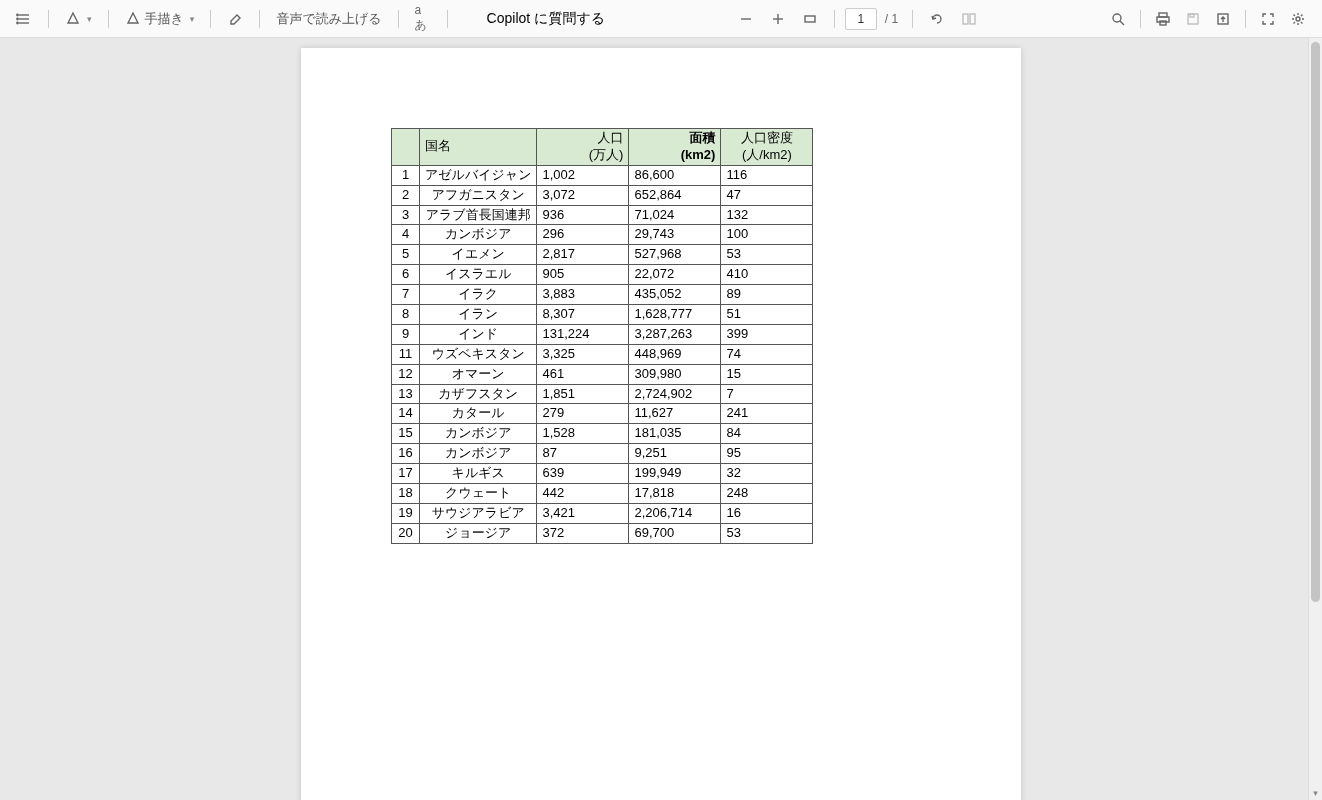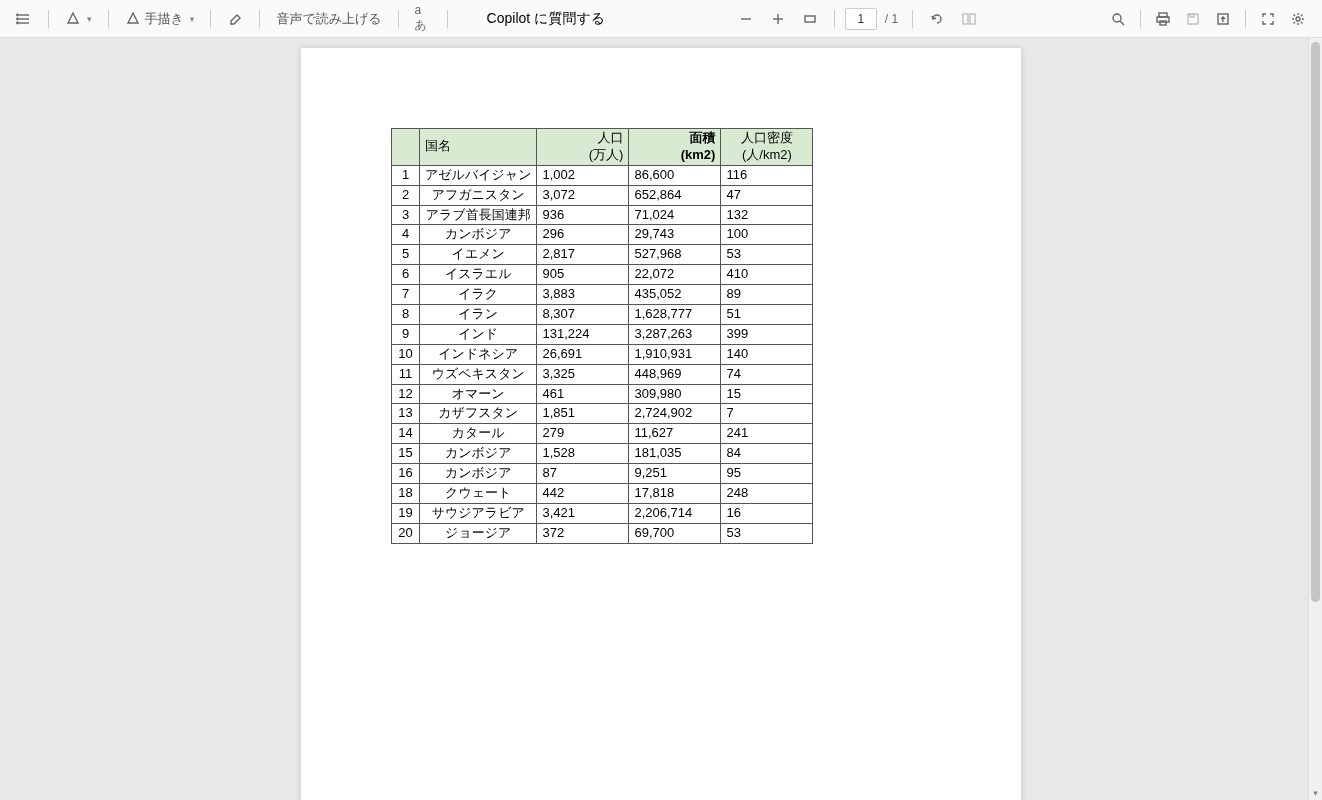--- a/index.html
+++ b/index.html
@@ -351,27 +351,20 @@
               <td class="num">51</td>
             </tr>
             <tr>
               <td class="idx">9</td>
               <td class="name">インド</td>
               <td class="num">131,224</td>
               <td class="num">3,287,263</td>
               <td class="num">399</td>
             </tr>
             <tr>
-              <td class="idx">10</td>
-              <td class="name">インドネシア</td>
-              <td class="num">26,691</td>
-              <td class="num">1,910,931</td>
-              <td class="num">140</td>
-            </tr>
-            <tr>
               <td class="idx">11</td>
               <td class="name">ウズベキスタン</td>
               <td class="num">3,325</td>
               <td class="num">448,969</td>
               <td class="num">74</td>
             </tr>
             <tr>
               <td class="idx">12</td>
               <td class="name">オマーン</td>
               <td class="num">461</td>
@@ -398,20 +391,27 @@
               <td class="num">1,528</td>
               <td class="num">181,035</td>
               <td class="num">84</td>
             </tr>
             <tr>
               <td class="idx">16</td>
               <td class="name">カンボジア</td>
               <td class="num">87</td>
               <td class="num">9,251</td>
               <td class="num">95</td>
+            </tr>
+            <tr>
+              <td class="idx">17</td>
+              <td class="name">キルギス</td>
+              <td class="num">639</td>
+              <td class="num">199,949</td>
+              <td class="num">32</td>
             </tr>
             <tr>
               <td class="idx">18</td>
               <td class="name">クウェート</td>
               <td class="num">442</td>
               <td class="num">17,818</td>
               <td class="num">248</td>
             </tr>
             <tr>
               <td class="idx">19</td>

